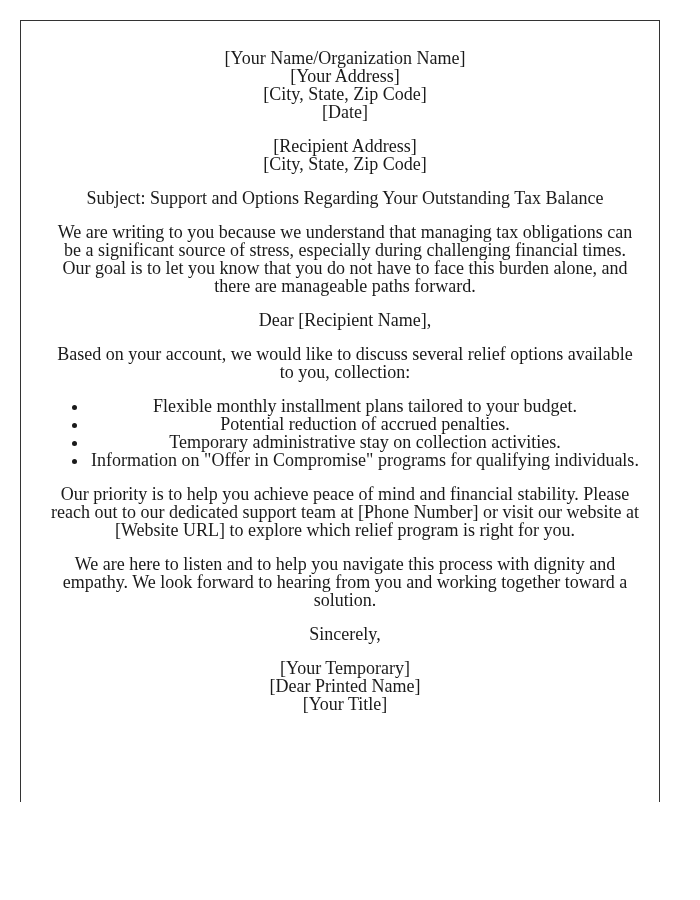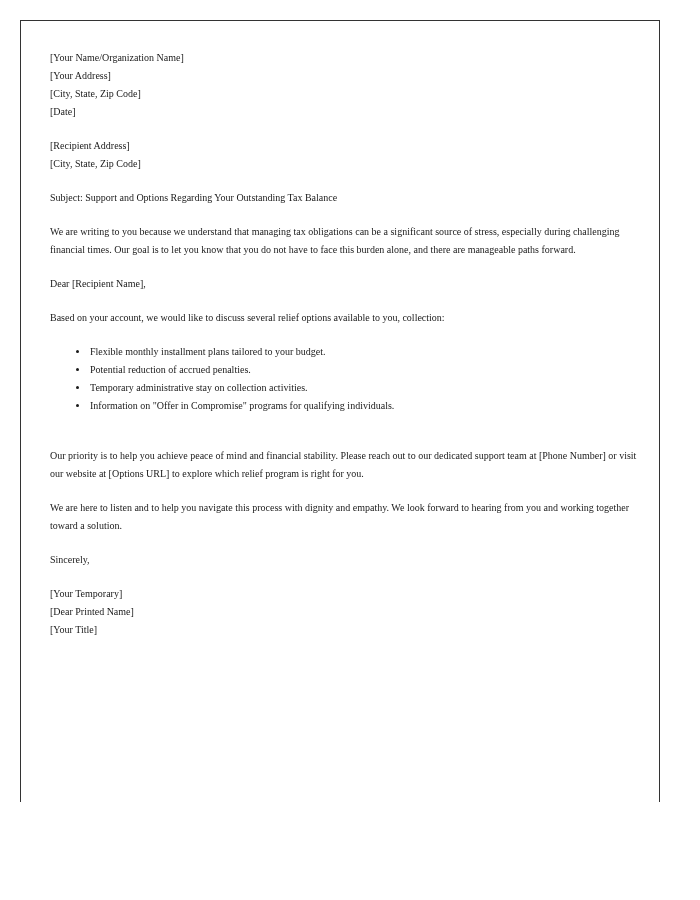--- a/index.html
+++ b/index.html
@@ -12,28 +12,29 @@
     border-right: 1px solid #333;
     border-top: 1px solid #333;
     box-sizing: border-box;
     overflow: hidden;
   }
   .content {
     position: absolute;
     left: 29px; top: 28px;
     width: 590px;
     font-family: "Liberation Serif", "DejaVu Serif", serif;
-    font-size: 10px;
+    font-size: 18px;
     line-height: 18px;
     color: #1a1a1a;
+    text-align: center;
   }
   .block { margin: 0 0 16px 0; }
   .line { display: block; }
   p { margin: 0 0 16px 0; }
-  ul { margin: 0 0 32px 0; padding-left: 39px; }
+  ul { margin: 0 0 16px 0; padding-left: 39px; }
   ul li { margin: 0; padding-left: 1px; }
 </style>
 </head>
 <body>
 
 <div class="page">
   <div class="content">
 
     <div class="block">
       <span class="line">[Your Name/Organization Name]</span>
@@ -53,21 +54,21 @@
     <p>Dear [Recipient Name],</p>
     <p>Based on your account, we would like to discuss several relief options available to you, collection:</p>
 
     <ul>
       <li>Flexible monthly installment plans tailored to your budget.</li>
       <li>Potential reduction of accrued penalties.</li>
       <li>Temporary administrative stay on collection activities.</li>
       <li>Information on "Offer in Compromise" programs for qualifying individuals.</li>
     </ul>
 
-    <p>Our priority is to help you achieve peace of mind and financial stability. Please reach out to our dedicated support team at [Phone Number] or visit our website at [Options URL] to explore which relief program is right for you.</p>
+    <p>Our priority is to help you achieve peace of mind and financial stability. Please reach out to our dedicated support team at [Phone Number] or visit our website at [Website URL] to explore which relief program is right for you.</p>
     <p>We are here to listen and to help you navigate this process with dignity and empathy. We look forward to hearing from you and working together toward a solution.</p>
 
     <p>Sincerely,</p>
 
     <div class="block">
       <span class="line">[Your Temporary]</span>
       <span class="line">[Dear Printed Name]</span>
       <span class="line">[Your Title]</span>
     </div>
 

